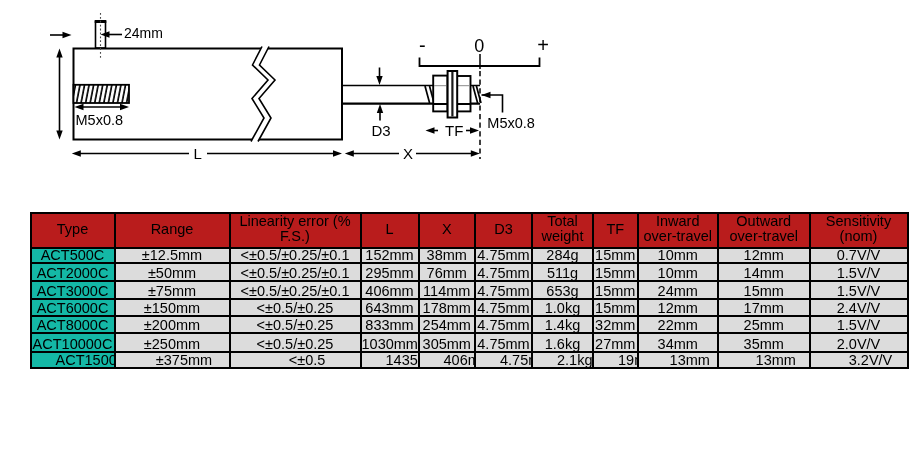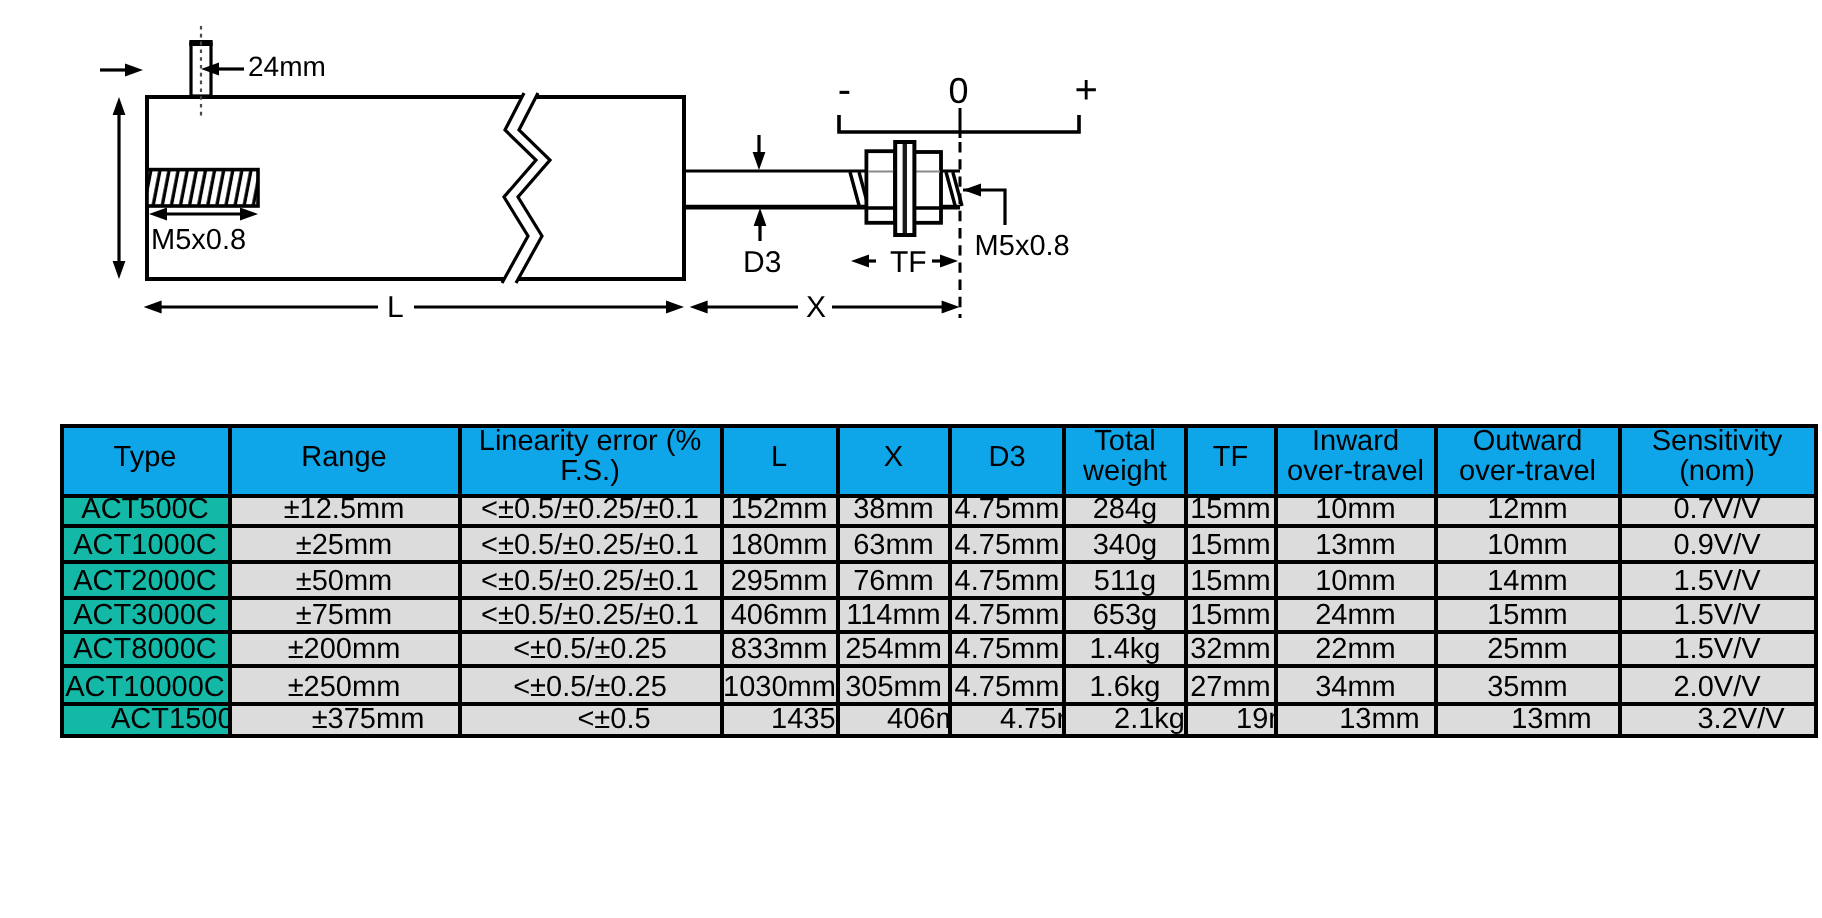--- a/index.html
+++ b/index.html
@@ -2,21 +2,21 @@
 <html><head>
 <meta charset="utf-8">
 <style>
   html,body{margin:0;padding:0;background:#ffffff;}
   body{width:911px;height:459px;position:relative;font-family:"Liberation Sans",sans-serif;}
   #draw{position:absolute;left:0;top:0;}
   table{position:absolute;left:29.5px;top:212px;border-collapse:collapse;table-layout:fixed;
         width:878px;font-family:"Liberation Sans",sans-serif;font-size:14.5px;color:#000;}
   th,td{border:2px solid #000;text-align:center;padding:0;overflow:hidden;white-space:nowrap;font-weight:normal;}
   table{border:2px solid #000;}
-  th{vertical-align:middle;background:#0ea5e9;height:29.5px;line-height:15px;padding-bottom:3px;}
+  th{vertical-align:middle;background:#b91c1c;height:29.5px;line-height:15px;padding-bottom:3px;}
   td{vertical-align:bottom;background:#dcdcdc;height:15.4px;line-height:13px;}
   tr:nth-child(2) td{height:13.1px;} tr:nth-child(3) td{height:16px;}
   tr:nth-child(4) td{height:15.9px;text-align:center;} tr:nth-child(5) td{height:14.9px;}
   tr:nth-child(6) td{height:15.4px;} tr:nth-child(7) td{height:16.3px;}
   tr:nth-child(8) td{height:14.4px;padding-left:24px;} tr:nth-child(9) td{height:17.3px;}
   tr:nth-child(10) td{height:15.9px;} tr:nth-child(11) td{height:15.3px;}
   td.t{background:#14b8a6;}
 </style>
 </head>
 <body>
@@ -143,33 +143,20 @@
         <td>152mm</td>
         <td>38mm</td>
         <td>4.75mm</td>
         <td>284g</td>
         <td>15mm</td>
         <td>10mm</td>
         <td>12mm</td>
         <td>0.7V/V</td>
       </tr>
   <tr>
-        <td class="t">ACT1000C</td>
-        <td>±25mm</td>
-        <td>&lt;±0.5/±0.25/±0.1</td>
-        <td>180mm</td>
-        <td>63mm</td>
-        <td>4.75mm</td>
-        <td>340g</td>
-        <td>15mm</td>
-        <td>13mm</td>
-        <td>10mm</td>
-        <td>0.9V/V</td>
-      </tr>
-  <tr>
         <td class="t">ACT2000C</td>
         <td>±50mm</td>
         <td>&lt;±0.5/±0.25/±0.1</td>
         <td>295mm</td>
         <td>76mm</td>
         <td>4.75mm</td>
         <td>511g</td>
         <td>15mm</td>
         <td>10mm</td>
         <td>14mm</td>
@@ -182,20 +169,33 @@
         <td>406mm</td>
         <td>114mm</td>
         <td>4.75mm</td>
         <td>653g</td>
         <td>15mm</td>
         <td>24mm</td>
         <td>15mm</td>
         <td>1.5V/V</td>
       </tr>
   <tr>
+        <td class="t">ACT6000C</td>
+        <td>±150mm</td>
+        <td>&lt;±0.5/±0.25</td>
+        <td>643mm</td>
+        <td>178mm</td>
+        <td>4.75mm</td>
+        <td>1.0kg</td>
+        <td>15mm</td>
+        <td>12mm</td>
+        <td>17mm</td>
+        <td>2.4V/V</td>
+      </tr>
+  <tr>
         <td class="t">ACT8000C</td>
         <td>±200mm</td>
         <td>&lt;±0.5/±0.25</td>
         <td>833mm</td>
         <td>254mm</td>
         <td>4.75mm</td>
         <td>1.4kg</td>
         <td>32mm</td>
         <td>22mm</td>
         <td>25mm</td>

